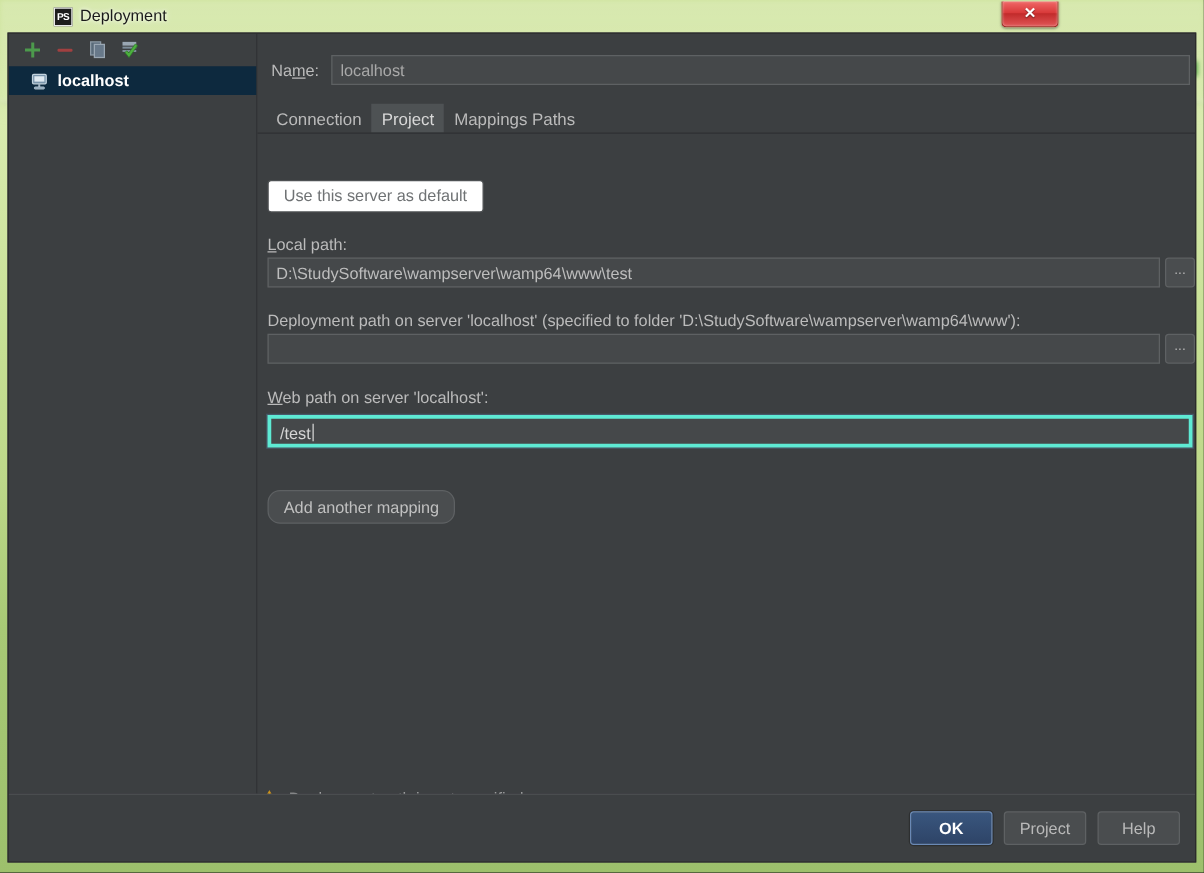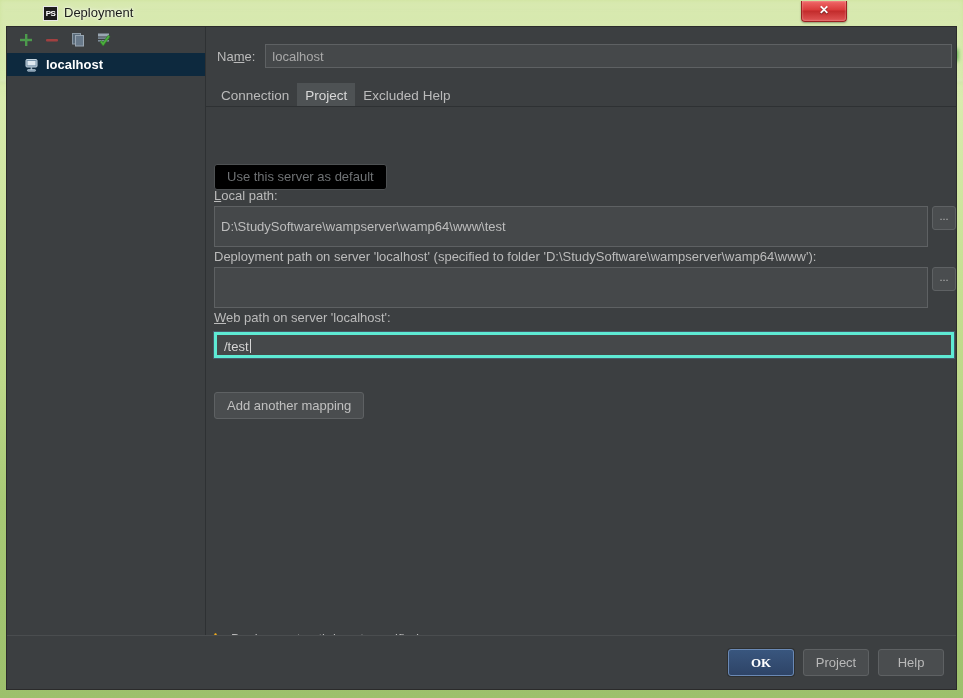--- a/index.html
+++ b/index.html
@@ -281,37 +281,36 @@
     padding: 0 12px;
     height: 25px;
     line-height: 23px;
     white-space: nowrap;
     display: inline-block;
     text-align: center;
   }
   .btn.disabled {
     color: #6f7274;
     border-color: #4e5153;
-    background: #000000;
+    background: #ffffff;
     cursor: default;
-    margin-top: 20px;
   }
 
   #use-default-btn {
     position: absolute;
     left: 8px; top: 37px;
     height: 26px;
     line-height: 24px;
   }
 
   .field-label { position: absolute; }
 
   .path-input {
     position: absolute;
-    height: 41px;
+    height: 24px;
     background: #45484a;
     border: 1px solid #5e6163;
     box-sizing: border-box;
     color: #bdbdbd;
     font-size: 13px;
     font-family: "Liberation Sans", sans-serif;
     padding: 0 6px;
     outline: none;
   }
   .path-input.focused {
@@ -374,20 +373,21 @@
     font-family: "Liberation Sans", sans-serif;
     cursor: pointer;
     text-decoration: none;
   }
 
   #add-mapping-btn {
     position: absolute;
     left: 8px; top: 285px;
     height: 27px;
     line-height: 25px;
+    border-radius: 10px;
   }
 
   
   #warning-row {
     position: absolute;
     left: 201px; top: 604px;
     display: flex;
     align-items: center;
   }
   #warning-icon { margin-right: 8px; display:block; }
@@ -425,21 +425,20 @@
     background: #4a4d4f;
     border: 1px solid #5e6163;
     color: #b9b9b9;
   }
   .footer-btn.primary {
     background: linear-gradient(180deg,#39567e,#2e4467);
     border: 1px solid #6a89b5;
     color: #ffffff;
     font-weight: bold;
     box-shadow: 0 0 0 1px rgba(0,0,0,.25);
-    font-family: Liberation Serif, serif;
   }
 </style>
 </head>
 <body>
 
 <div id="window">
 
   <div class="glass-bg"></div>
   <div class="glass-blur"></div>
   <div class="glass-green-block"></div>
@@ -501,21 +500,21 @@
       <div id="panel">
 
         <div id="name-row">
           <span id="name-label" class="lbl">Na<u>m</u>e:</span>
           <input id="name-input" type="text" value="localhost" style="">
         </div>
 
         <div id="tabs">
           <div class="tab">Connection</div>
           <div class="tab active">Project</div>
-          <div class="tab">Excluded Help</div>
+          <div class="tab">Mappings Paths</div>
         </div>
         <div id="tab-underline"></div>
 
         <div id="mapping-pane">
 
           <div id="use-default-btn" class="btn disabled">Use this server as default</div>
 
           <span id="local-path-label" class="lbl field-label"><u>L</u>ocal path:</span>
           <input id="local-path-input" class="path-input" type="text" value="D:\StudySoftware\wampserver\wamp64\www\test" style="">
           <div id="local-path-browse" class="browse-btn">...</div>

